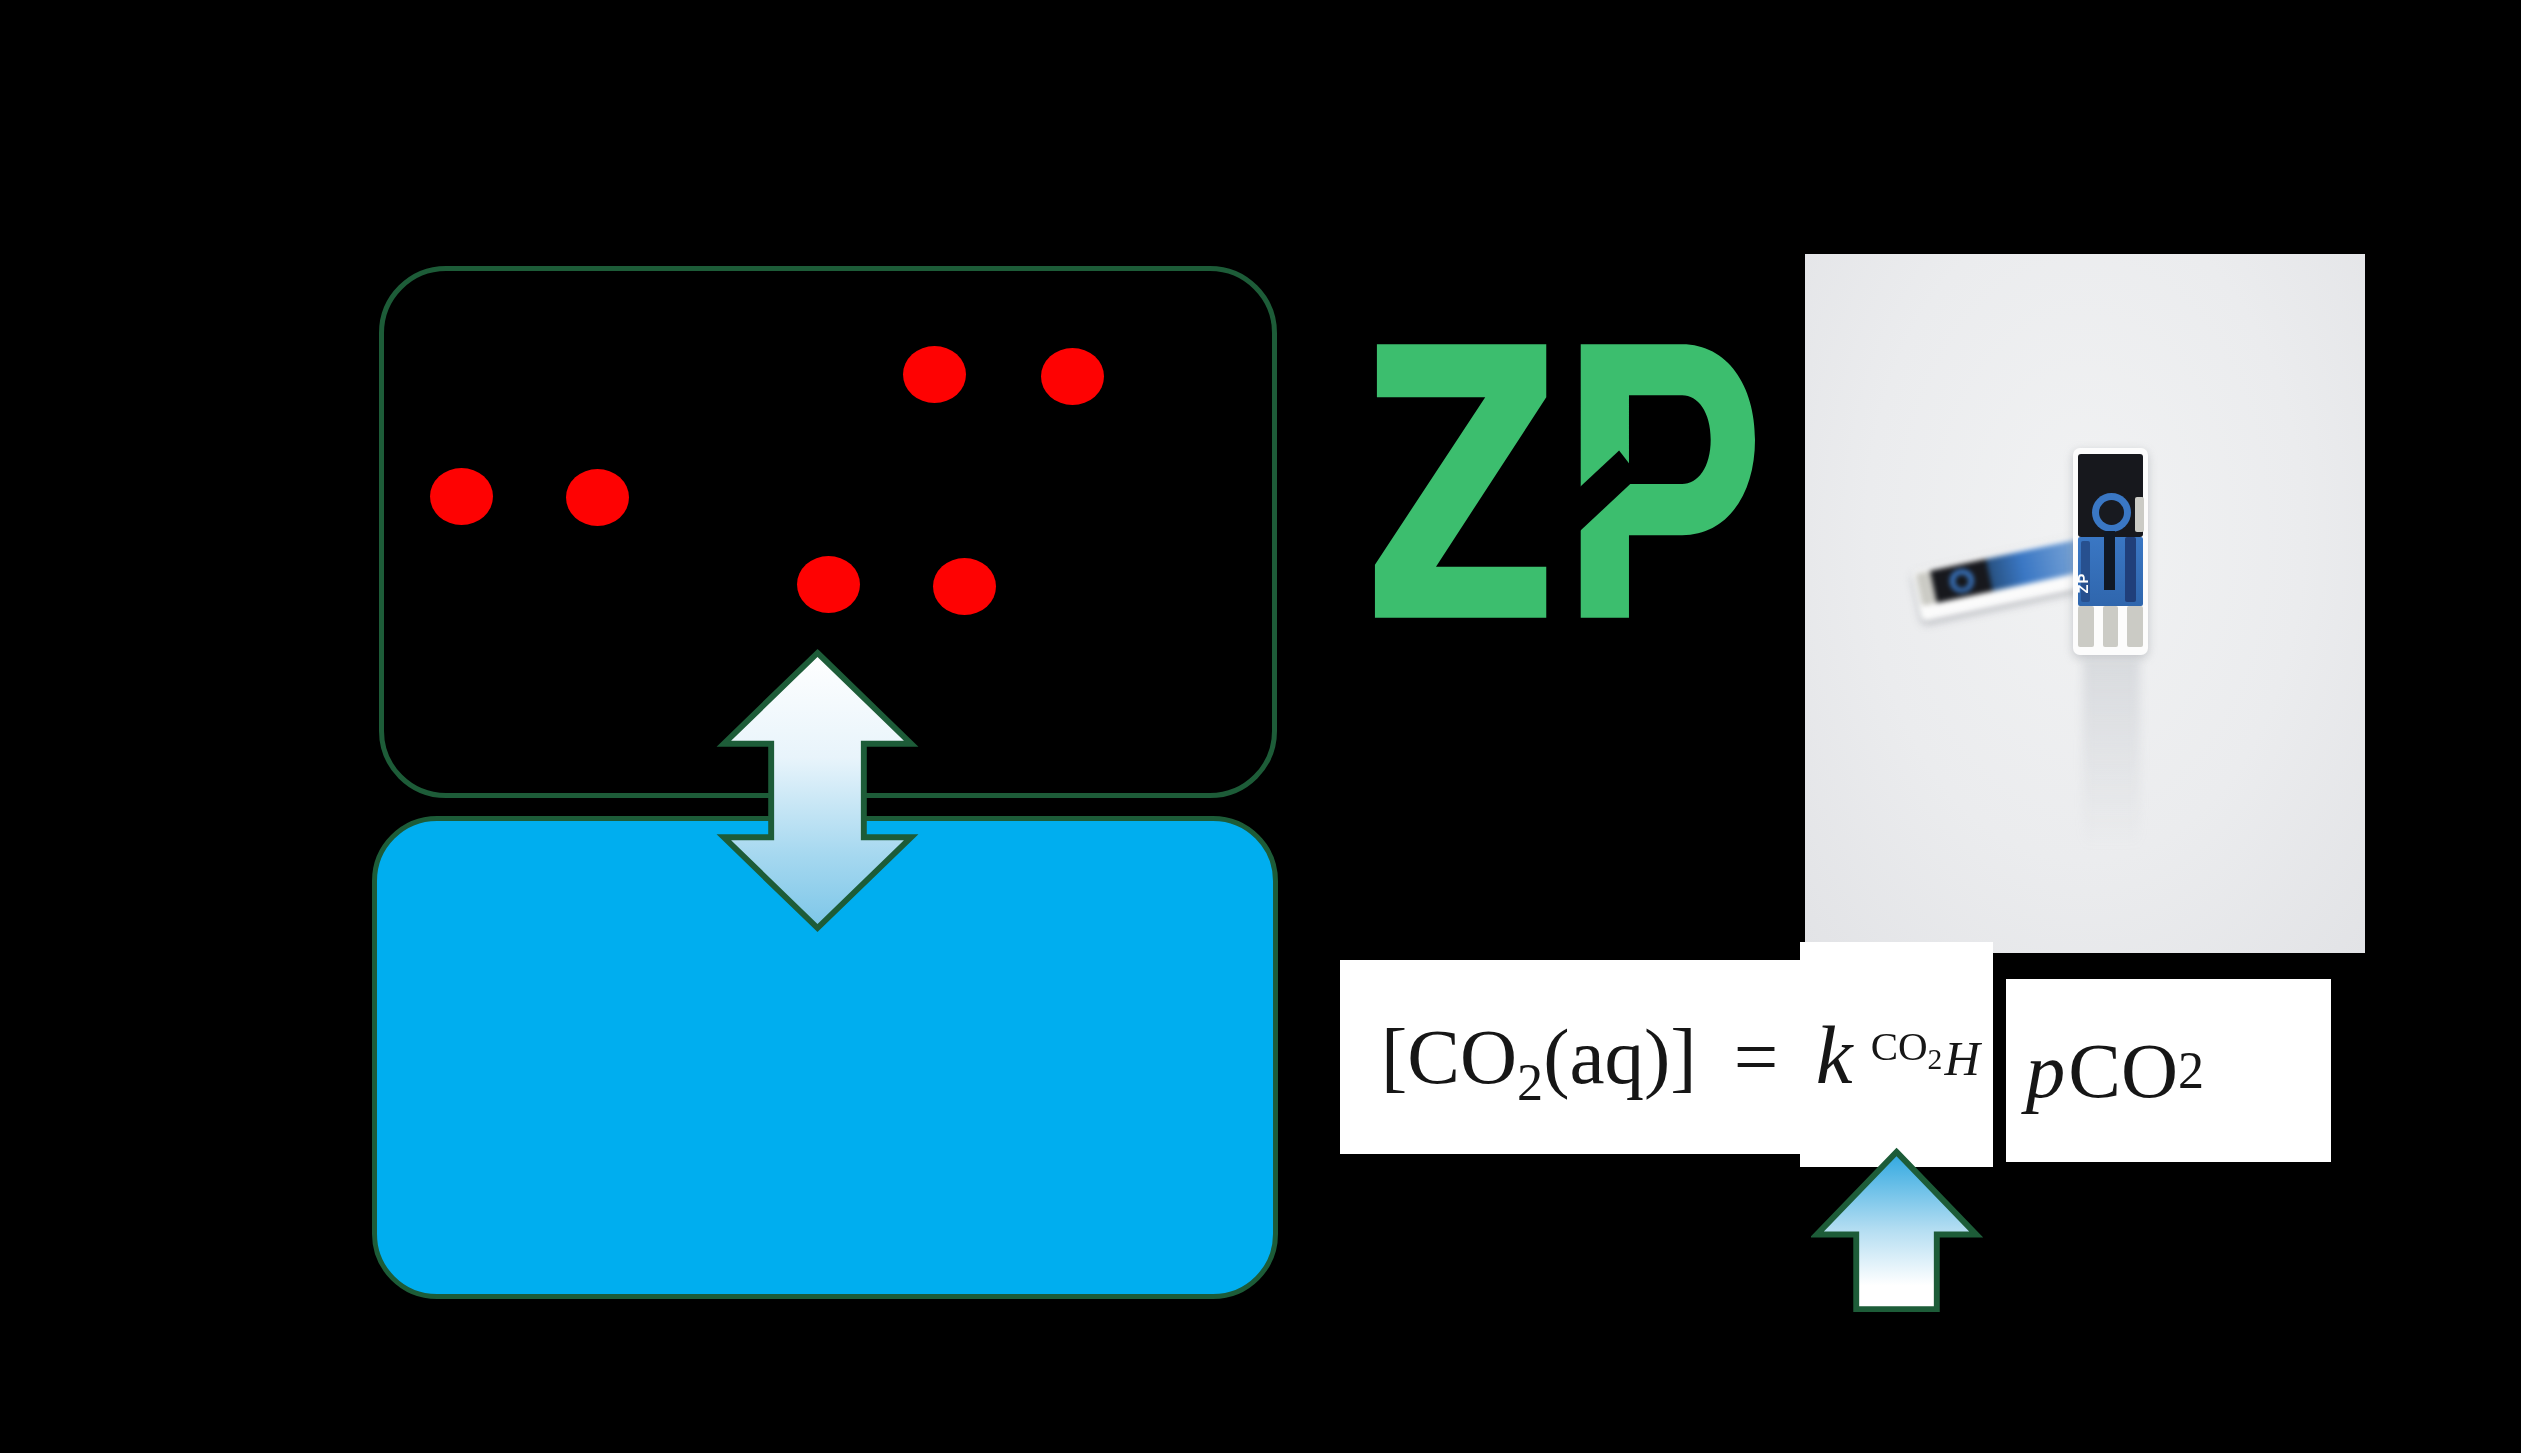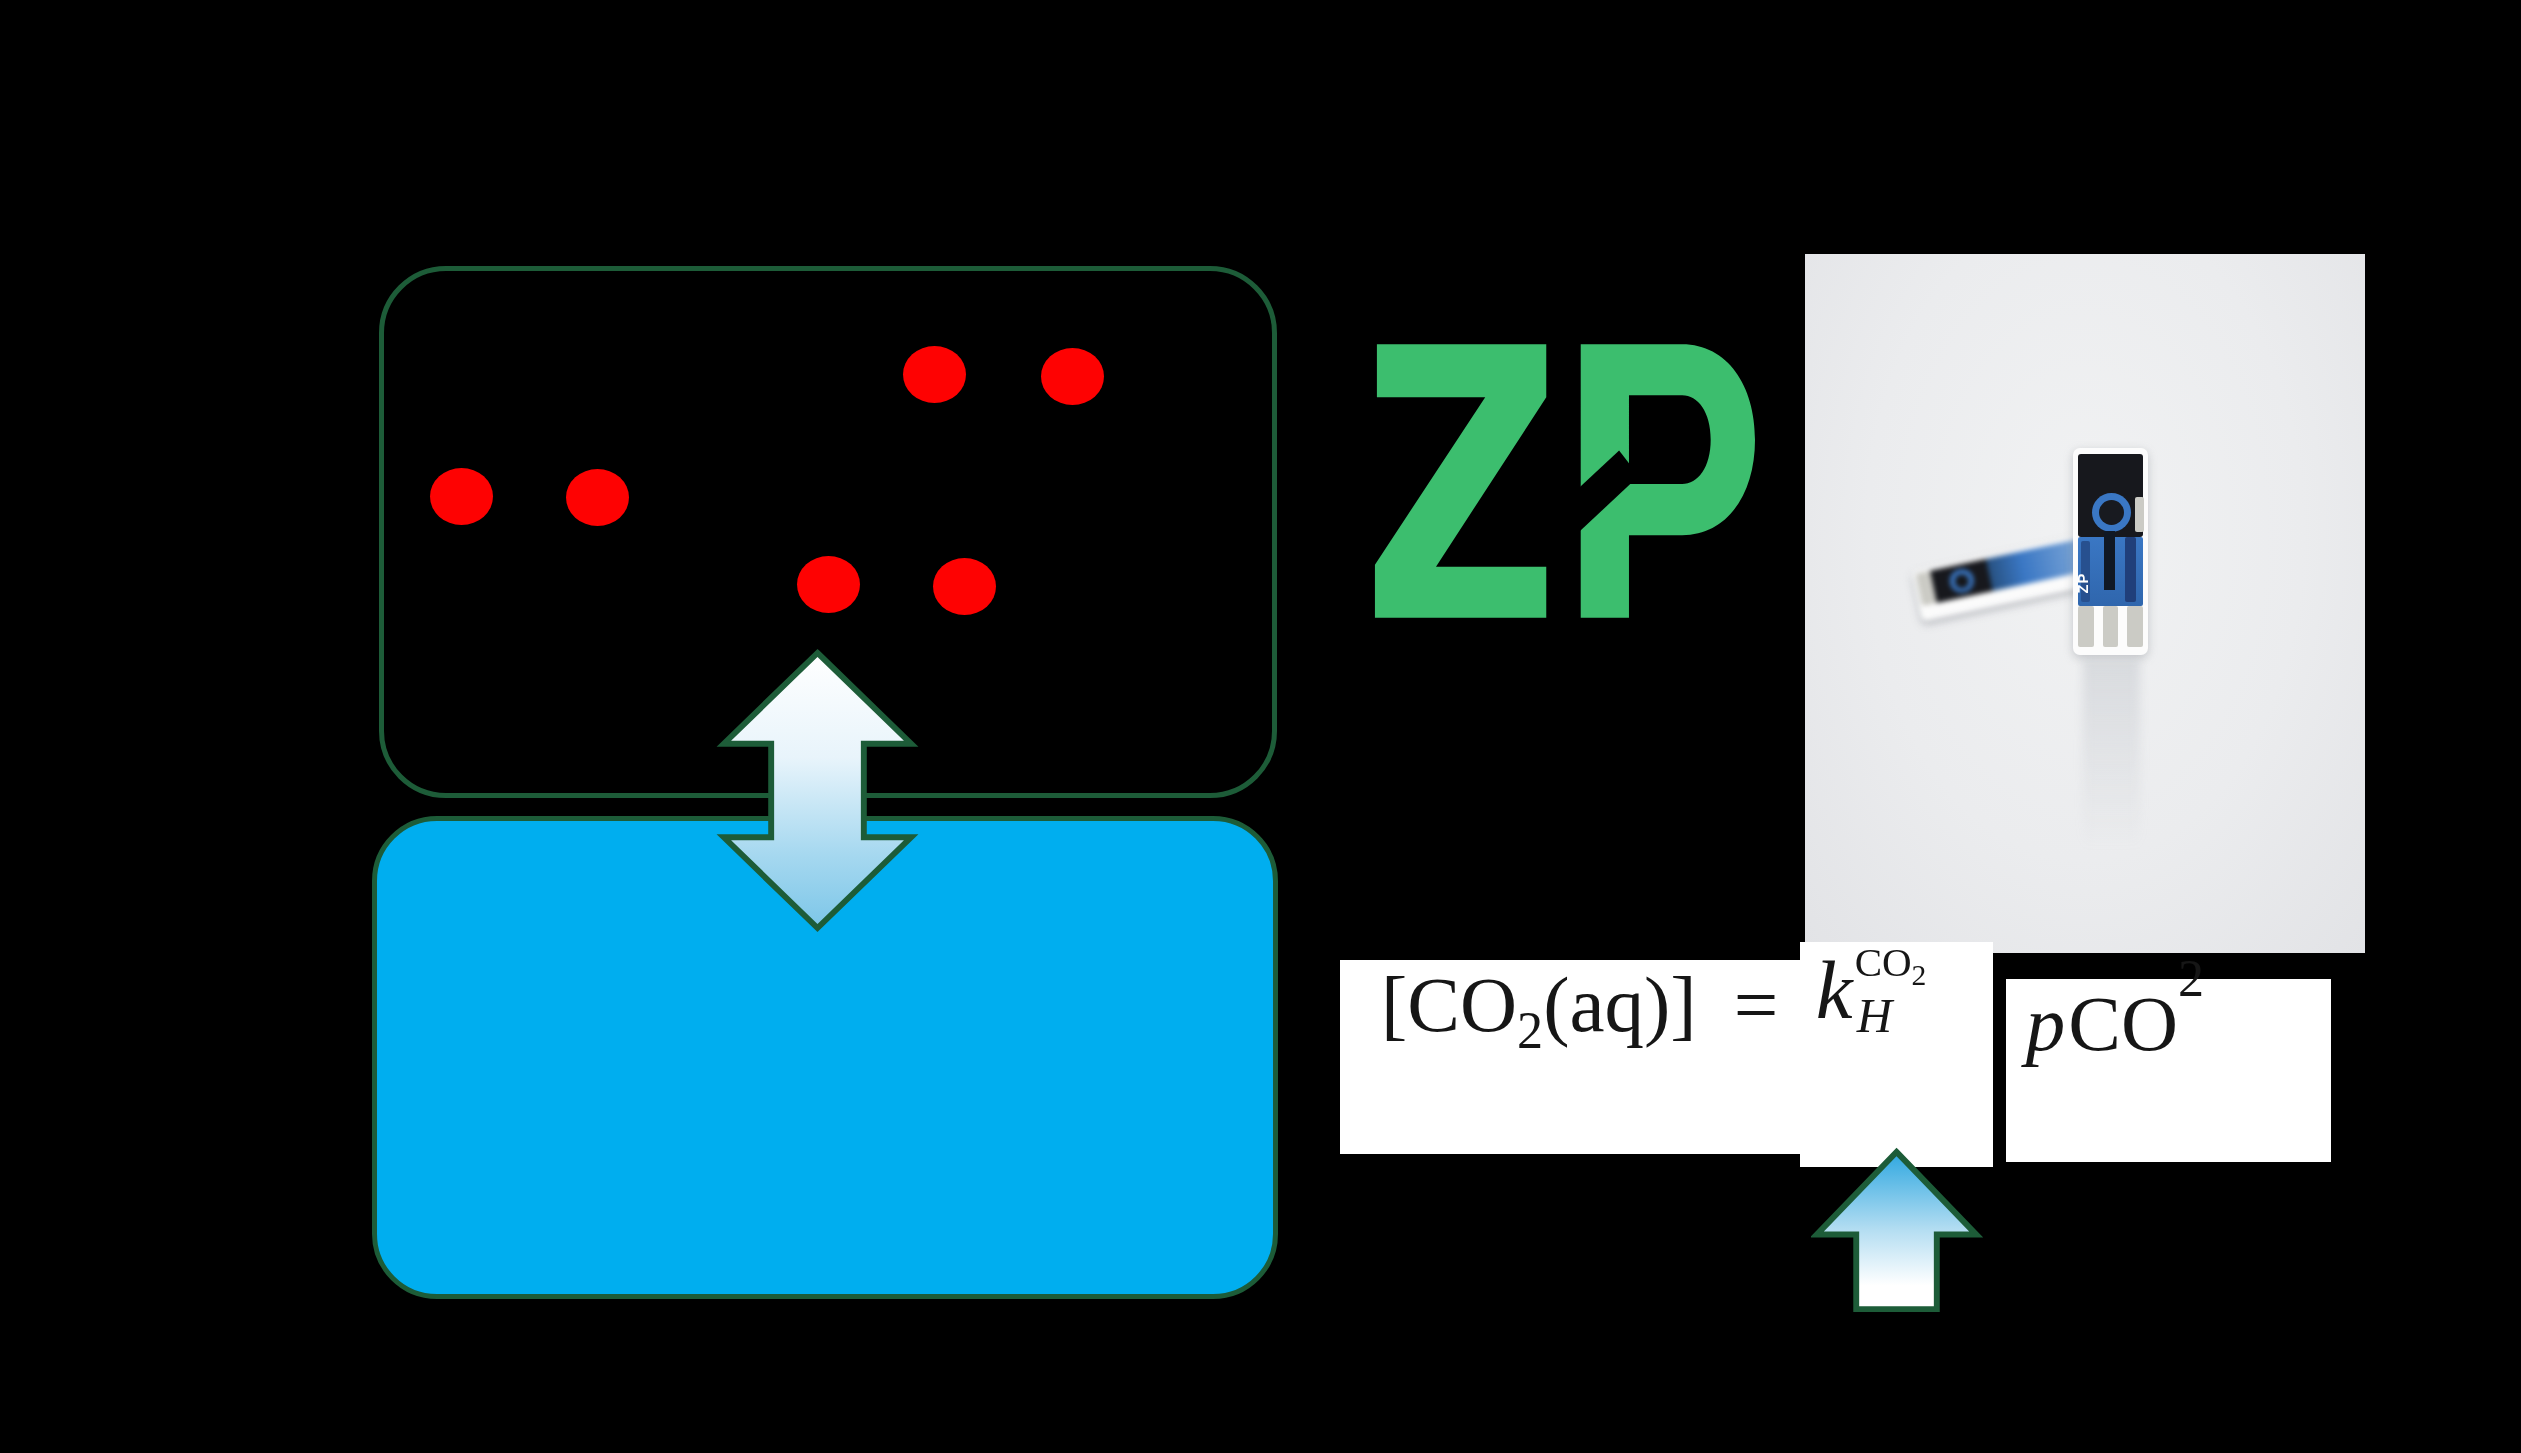--- a/index.html
+++ b/index.html
@@ -86,28 +86,28 @@
     color:#ffffff;font-size:14.8px;font-weight:bold;letter-spacing:1px;
     transform:rotate(-90deg);font-family:"Liberation Sans",sans-serif;
   }
   .strip-pads{position:absolute;left:0;top:158px;width:75px;height:41px;display:flex;justify-content:center;gap:8.9px;}
   .pad{width:15.8px;height:41px;background:var(--strip-pad-silver);border-radius:2px;}
 
   
   .eq-box{
     position:absolute;background:var(--equation-bg);color:var(--equation-text);
     font-family:"Liberation Serif","DejaVu Serif",serif;
-    display:flex;box-sizing:border-box;
+    display:flex;align-items:center;box-sizing:border-box;
   }
   .eq-box sub{font-size:0.66em;line-height:0;}
   .eq-a{left:1340px;top:960px;width:463px;height:194px;font-size:79px;padding-left:41px;}
   .eq-equals{margin-left:37px;}
   .eq-b{left:1800px;top:942px;width:193px;height:225px;font-size:83px;padding-left:15.8px;}
   .eq-k{font-style:italic;}
-  .eq-stack{display:inline-flex;flex-direction:column;align-items:flex-start;margin-left:2px;line-height:1;}
+  .eq-stack{display:inline-flex;flex-direction:row;align-items:flex-start;margin-left:18px;line-height:1;}
   .eq-sup{font-size:41px;}
   .eq-sup sub{font-size:29.6px;}
   .eq-subH{font-size:49px;font-style:italic;margin-top:7.9px;margin-left:2px;}
   .eq-c{left:2006px;top:979px;width:325px;height:183px;font-size:79px;padding-left:19.7px;}
   .eq-p{font-style:italic;margin-right:3px;}
 </style>
 </head>
 <body>
 
 <div class="slide">

